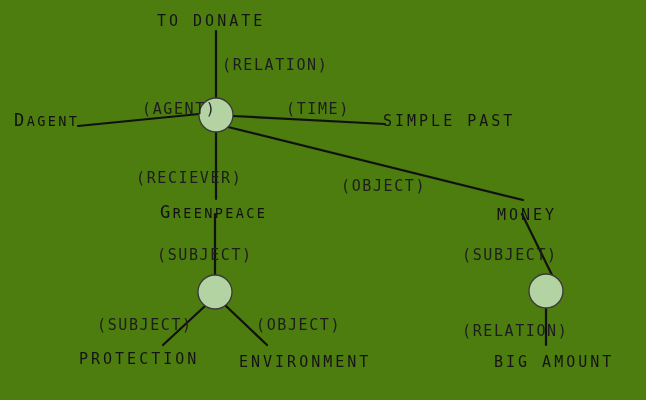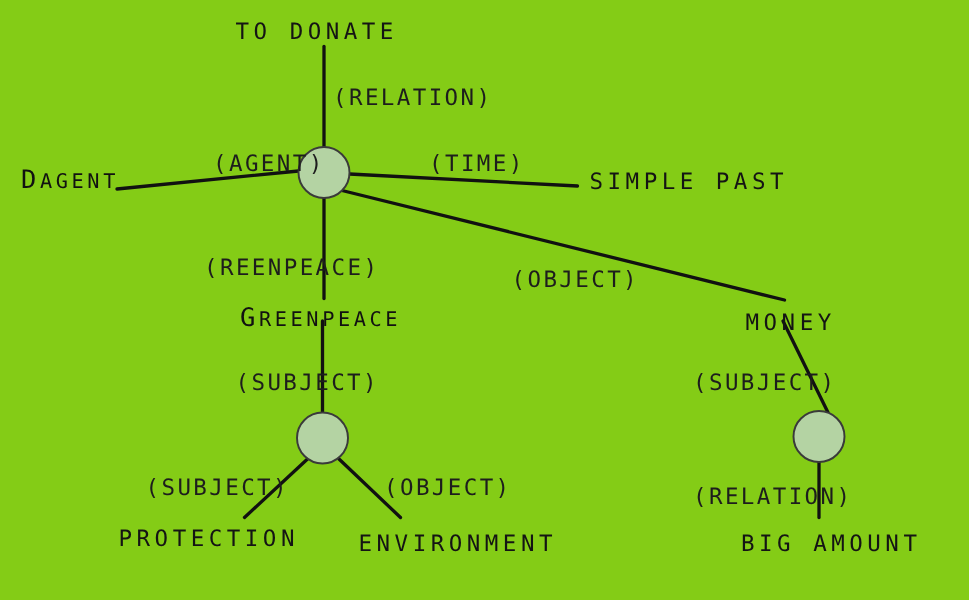--- a/index.html
+++ b/index.html
@@ -7,21 +7,21 @@
     padding: 0;
     background: #ffffff;
   }
   body {
     font-family: "DejaVu Sans Mono", monospace;
   }
   #canvas {
     position: relative;
     width: 646px;
     height: 400px;
-    background: #84cc16;
+    background: #4d7c0f;
     overflow: hidden;
   }
   svg.graph {
     position: absolute;
     left: 0;
     top: 0;
     width: 646px;
     height: 400px;
   }
   .edge {
@@ -86,33 +86,33 @@
       <circle class="node-circle" cx="216" cy="115" r="17"></circle>
       <circle class="node-circle" cx="215" cy="292" r="17"></circle>
       <circle class="node-circle" cx="546" cy="291" r="17"></circle>
     </g>
   </svg>
 
   <div class="lbl concept" style="left:157px; top:12px;">TO DONATE</div>
 
   <div class="lbl smallcaps" style="left:14px; top:110px;"><span class="cap">D</span><span class="rest">AGENT</span></div>
 
-  <div class="lbl concept" style="left:393px; top:112px;text-align:center;">SIMPLE PAST</div>
+  <div class="lbl concept" style="left:383px; top:112px;text-align:center;">SIMPLE PAST</div>
 
   <div class="lbl concept" style="left:497px; top:206px;">MONEY</div>
 
   <div class="lbl smallcaps" style="left:160px; top:202px;"><span class="cap">G</span><span class="rest">REENPEACE</span></div>
   <div class="lbl concept" style="left:79px;  top:350px;">PROTECTION</div>
   <div class="lbl concept" style="left:239px; top:353px;">ENVIRONMENT</div>
   <div class="lbl concept" style="left:494px; top:353px;">BIG AMOUNT</div>
 
   <div class="lbl role" style="left:222px; top:56px;">(RELATION)</div>
   <div class="lbl role" style="left:106px; top:100px;margin-left:36px;">(AGENT)</div>
   <div class="lbl role" style="left:286px; top:100px;">(TIME)</div>
-  <div class="lbl role" style="left:136px; top:169px;">(REENPEACE)</div>
+  <div class="lbl role" style="left:136px; top:169px;">(RECIEVER)</div>
   <div class="lbl role" style="left:341px; top:177px;">(OBJECT)</div>
   <div class="lbl role" style="left:157px; top:246px;">(SUBJECT)</div>
   <div class="lbl role" style="left:462px; top:246px;">(SUBJECT)</div>
   <div class="lbl role" style="left:97px;  top:316px;">(SUBJECT)</div>
   <div class="lbl role" style="left:256px; top:316px;">(OBJECT)</div>
   <div class="lbl role" style="left:462px; top:322px;">(RELATION)</div>
 
 </div>
 
 </body></html>

